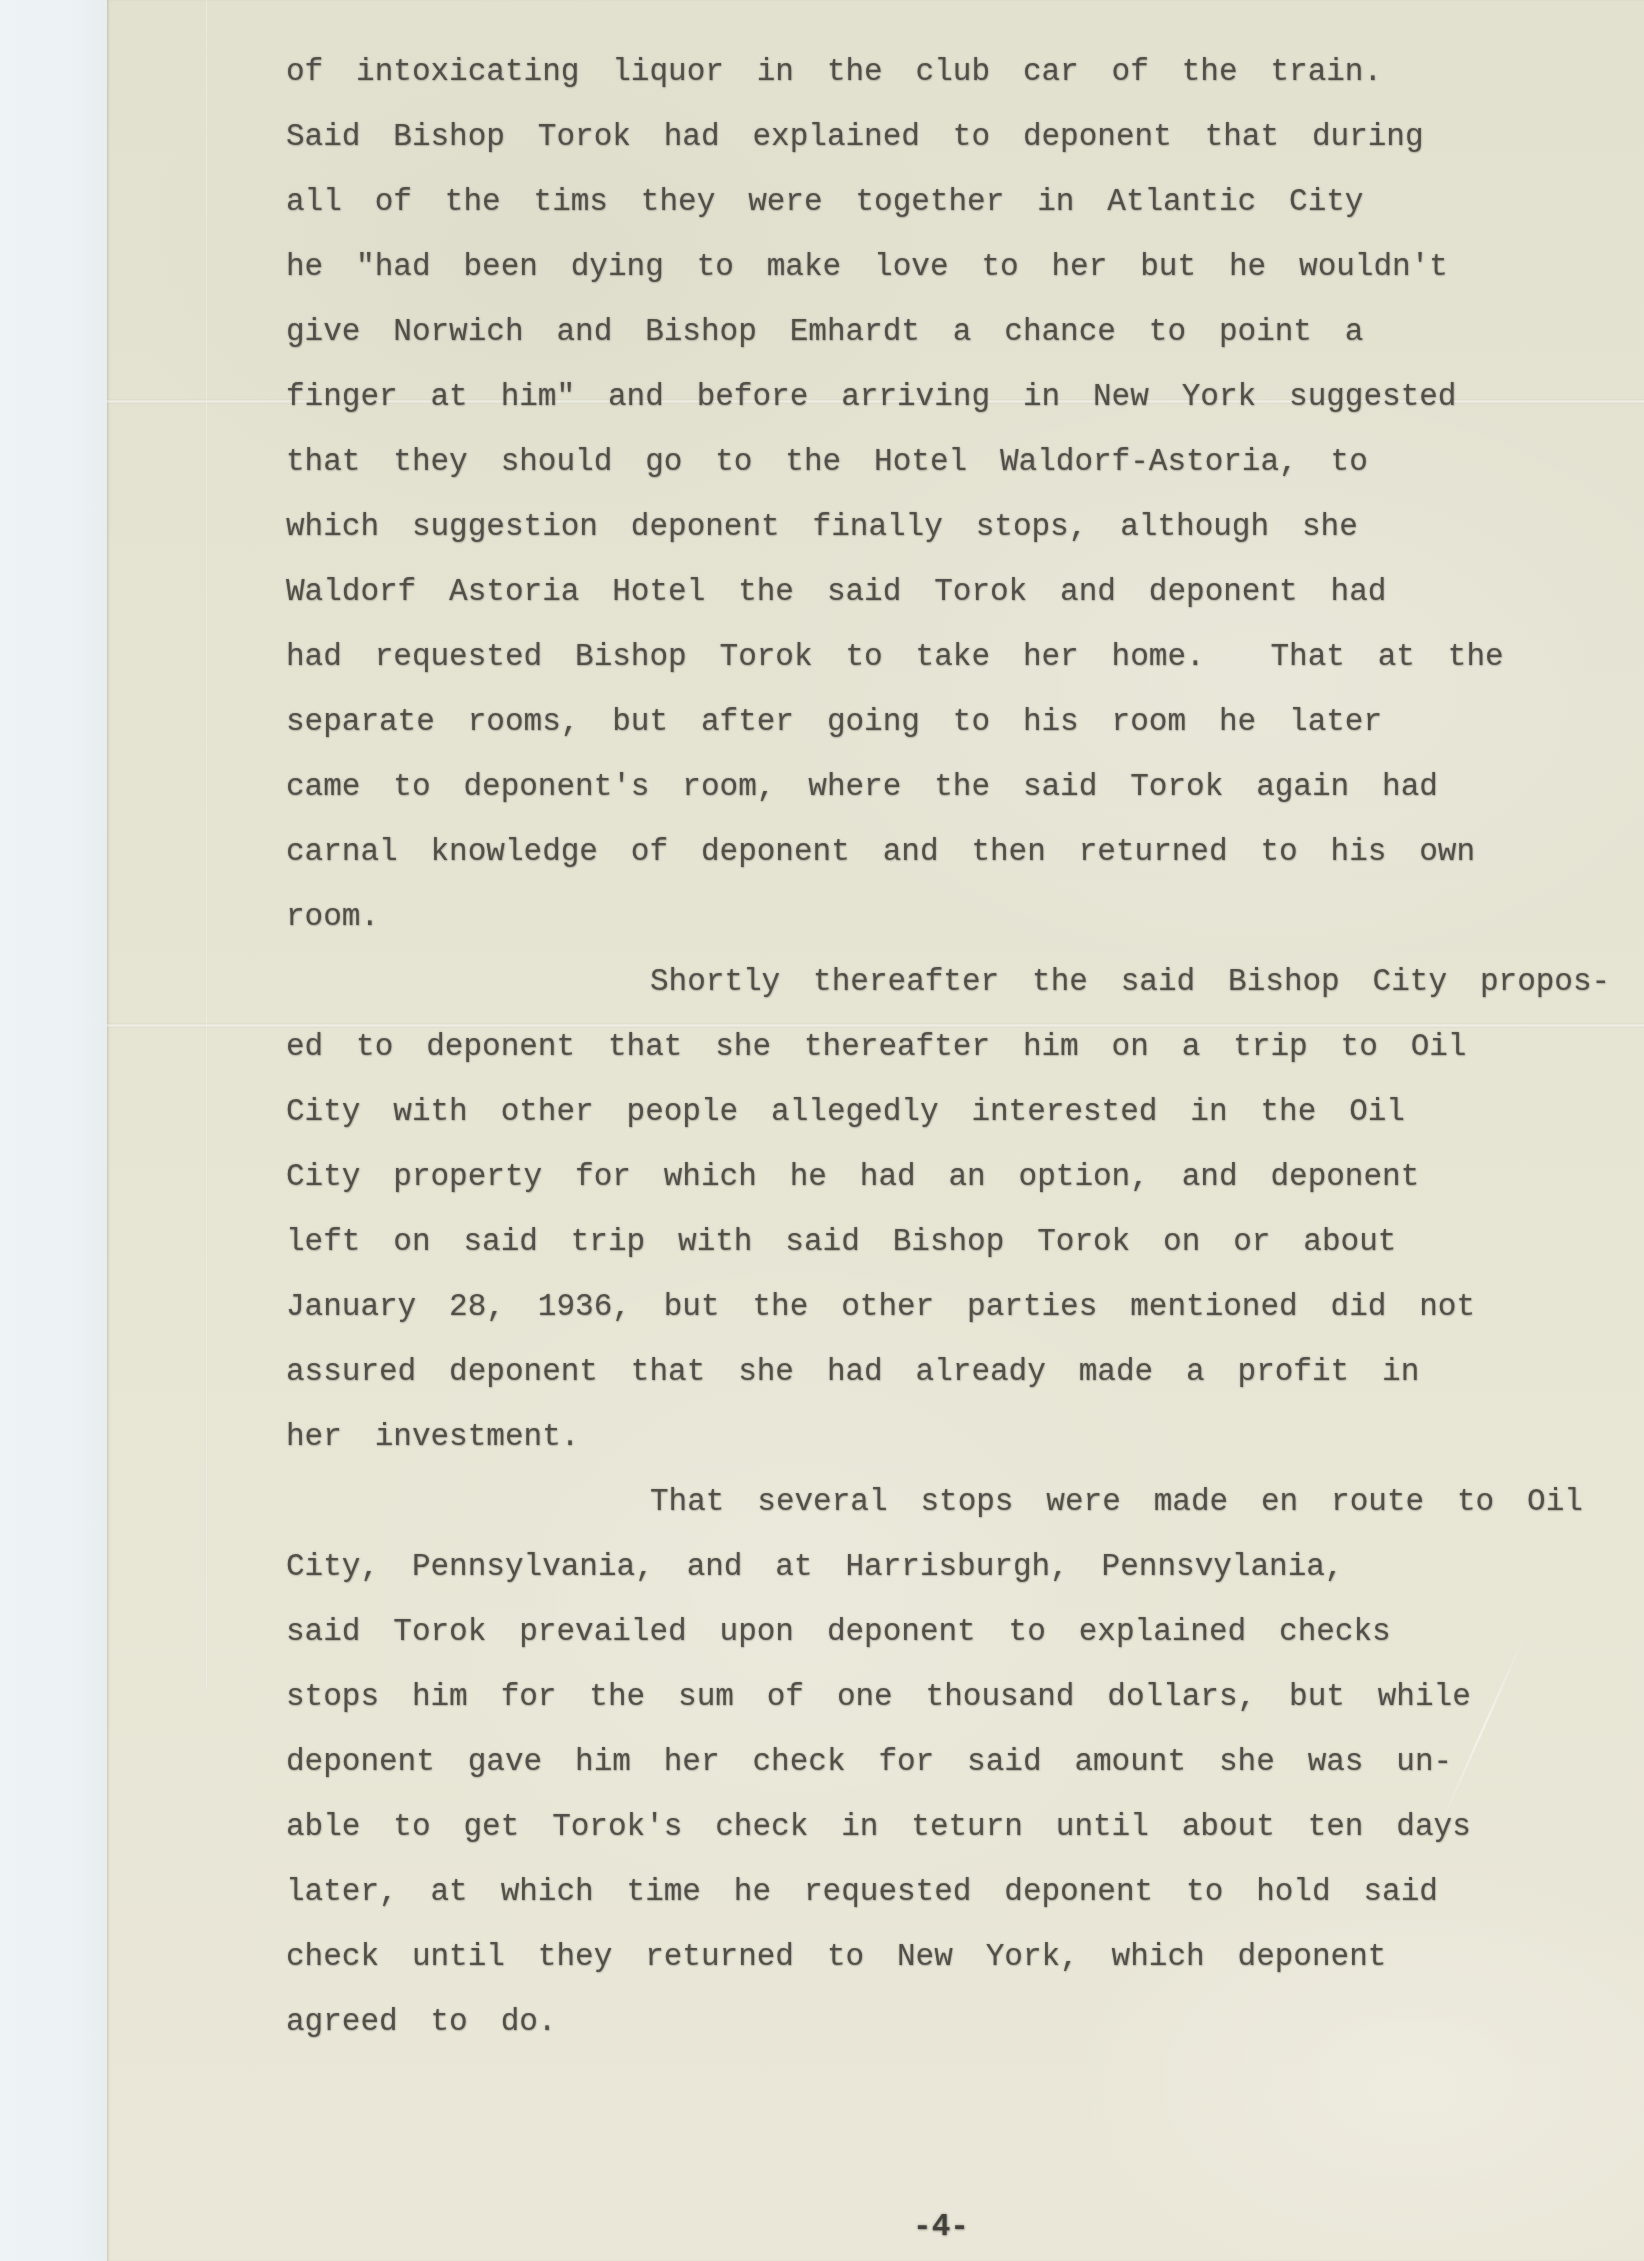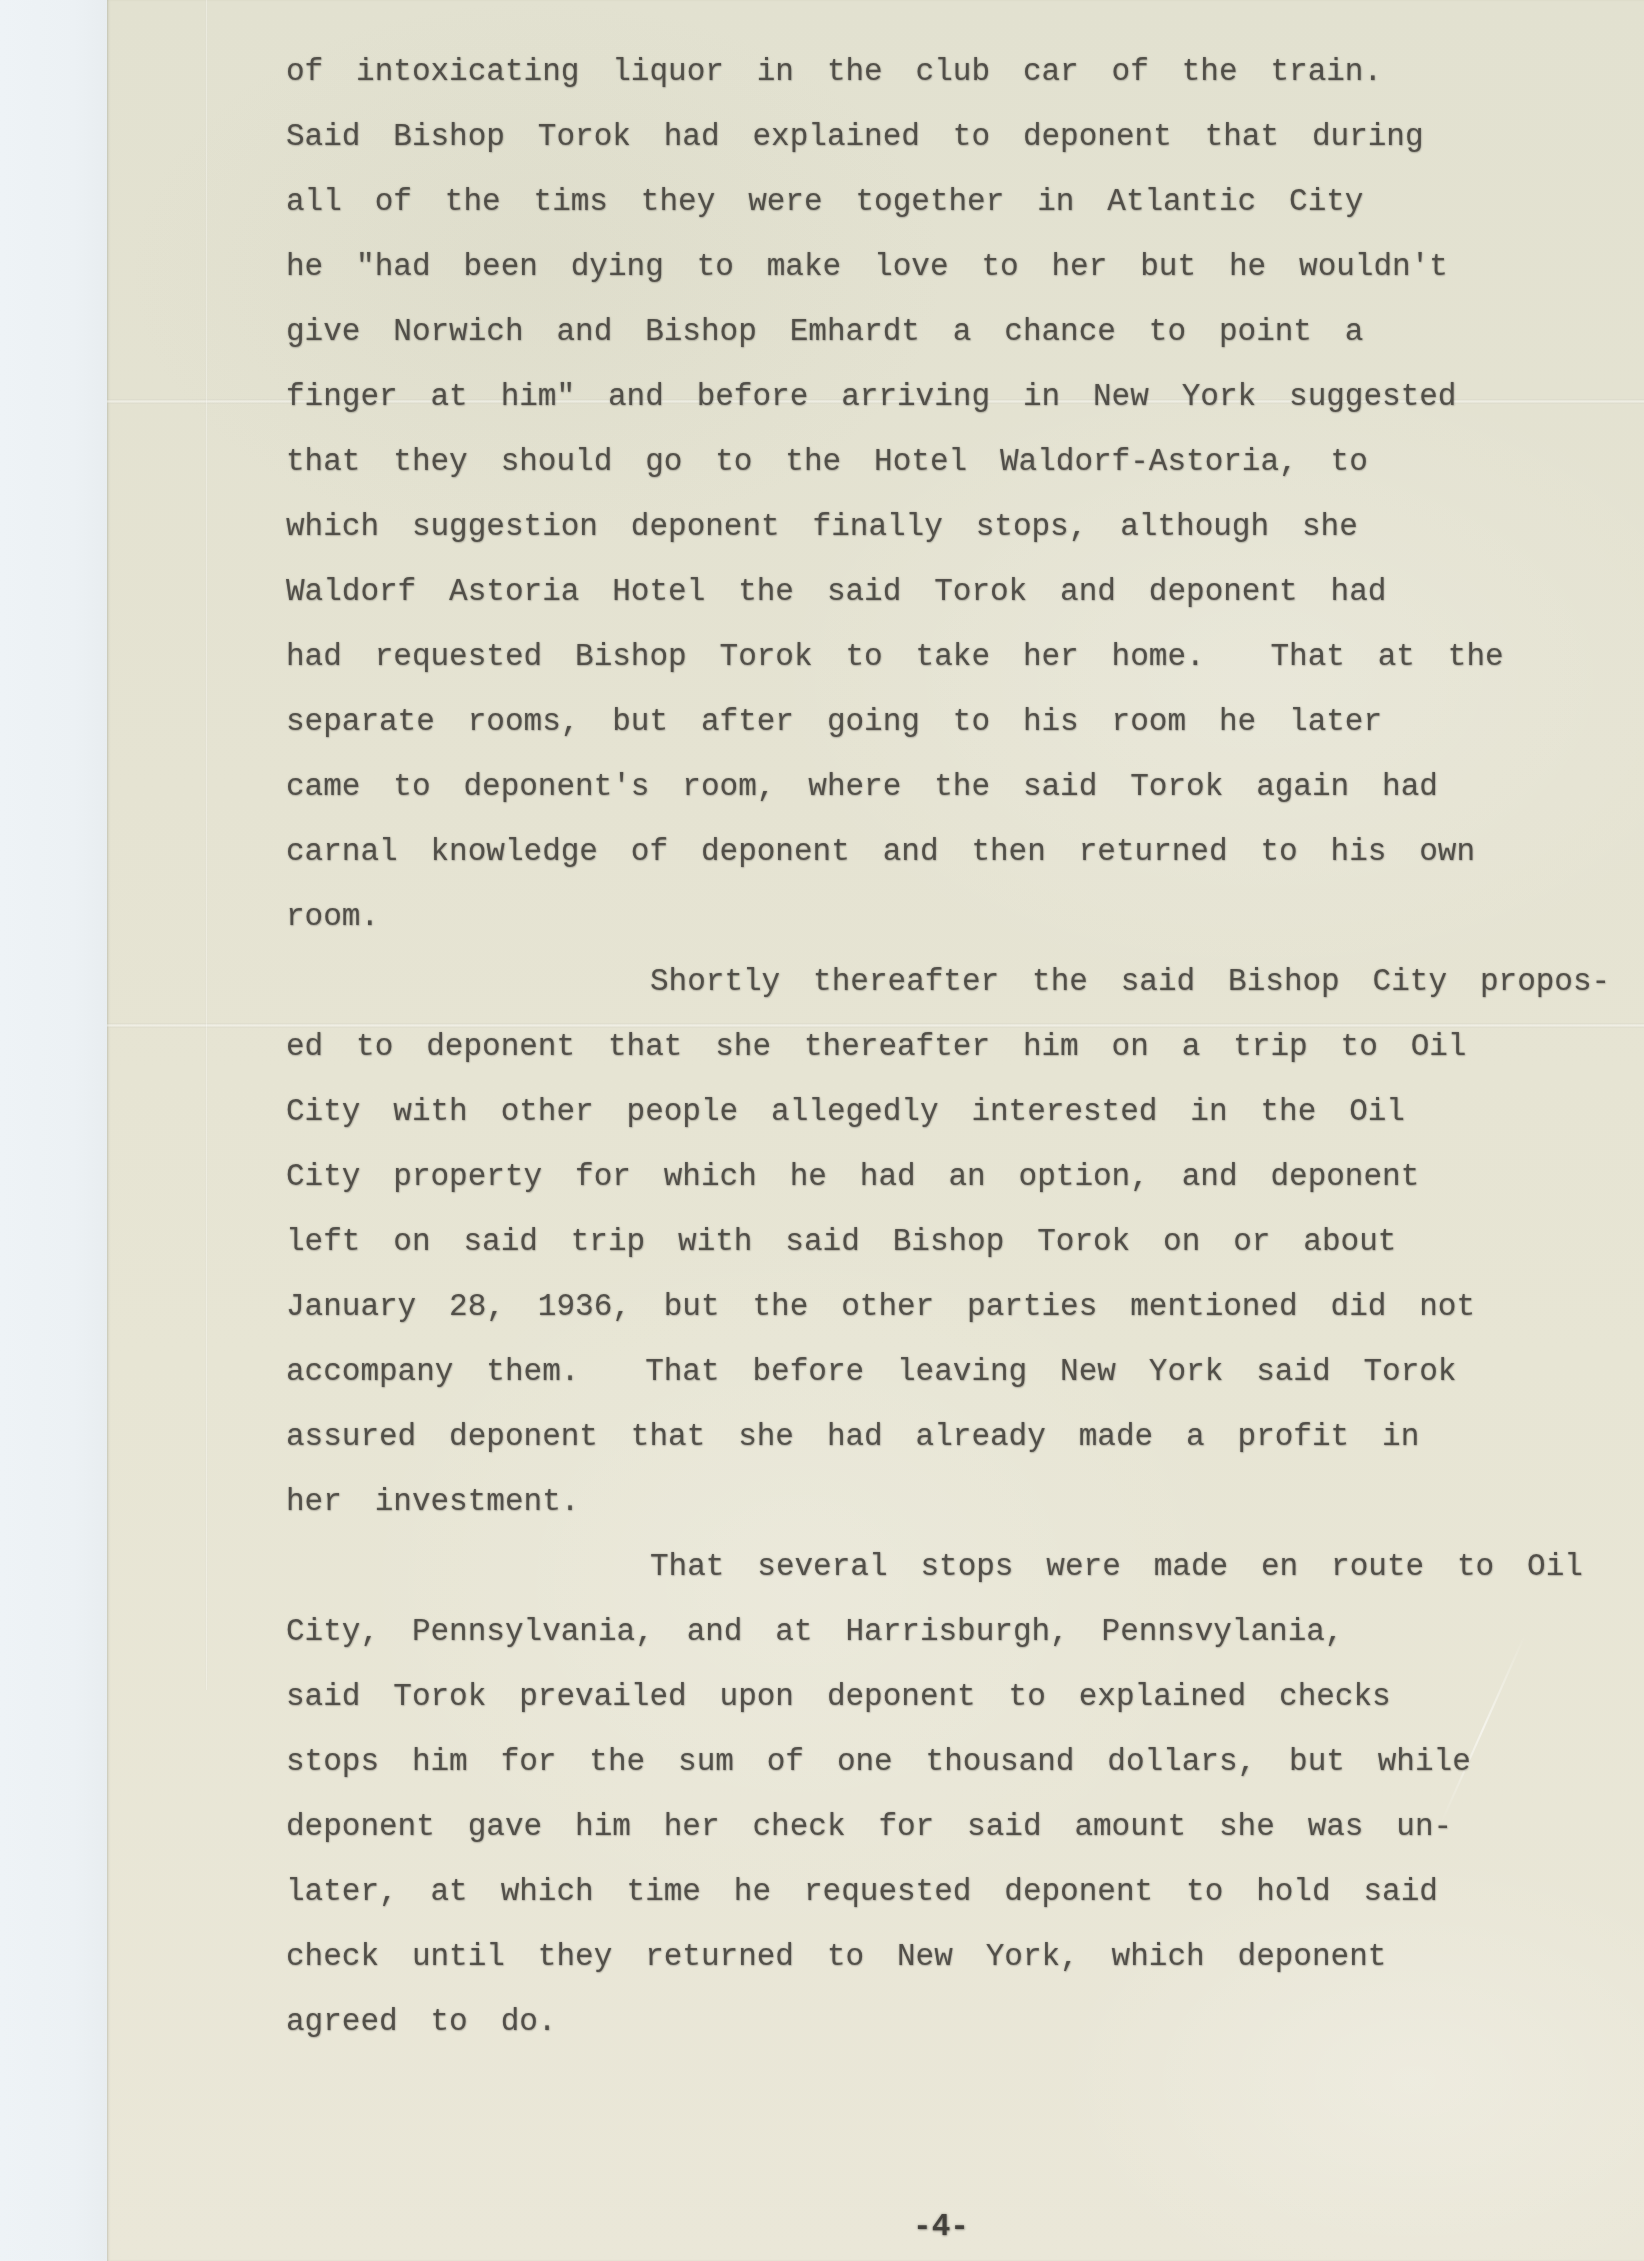--- a/index.html
+++ b/index.html
@@ -133,28 +133,28 @@
       <div class="typed-line">separate rooms, but after going to his room he later</div>
       <div class="typed-line">came to deponent's room, where the said Torok again had</div>
       <div class="typed-line">carnal knowledge of deponent and then returned to his own</div>
       <div class="typed-line">room.</div>
       <div class="typed-line indent">Shortly thereafter the said Bishop City propos-</div>
       <div class="typed-line">ed to deponent that she thereafter him on a trip to Oil</div>
       <div class="typed-line">City with other people allegedly interested in the Oil</div>
       <div class="typed-line">City property for which he had an option, and deponent</div>
       <div class="typed-line">left on said trip with said Bishop Torok on or about</div>
       <div class="typed-line">January 28, 1936, but the other parties mentioned did not</div>
-      <div class="typed-line">accompany them.  That before leaving New York said Torok</div>
       <div class="typed-line">assured deponent that she had already made a profit in</div>
       <div class="typed-line">her investment.</div>
       <div class="typed-line indent">That several stops were made en route to Oil</div>
       <div class="typed-line">City, Pennsylvania, and at Harrisburgh, Pennsvylania,</div>
       <div class="typed-line">said Torok prevailed upon deponent to explained checks</div>
       <div class="typed-line">stops him for the sum of one thousand dollars, but while</div>
       <div class="typed-line">deponent gave him her check for said amount she was un-</div>
+      <div class="typed-line">able to get Torok's check in teturn until about ten days</div>
       <div class="typed-line">later, at which time he requested deponent to hold said</div>
       <div class="typed-line">check until they returned to New York, which deponent</div>
       <div class="typed-line">agreed to do.</div>
     </div>
 
   <div class="page-number">-4-</div>
 
 </div>
 
 

